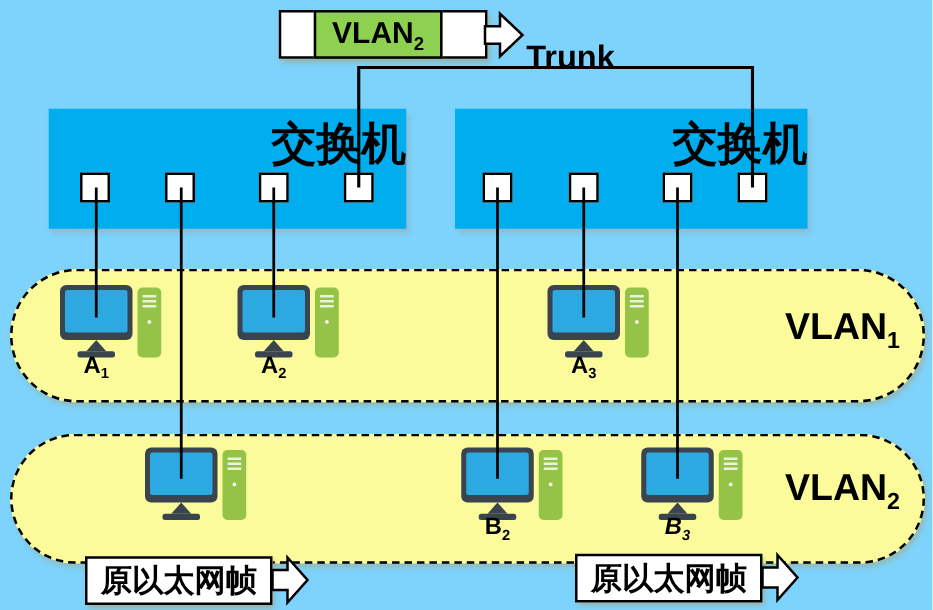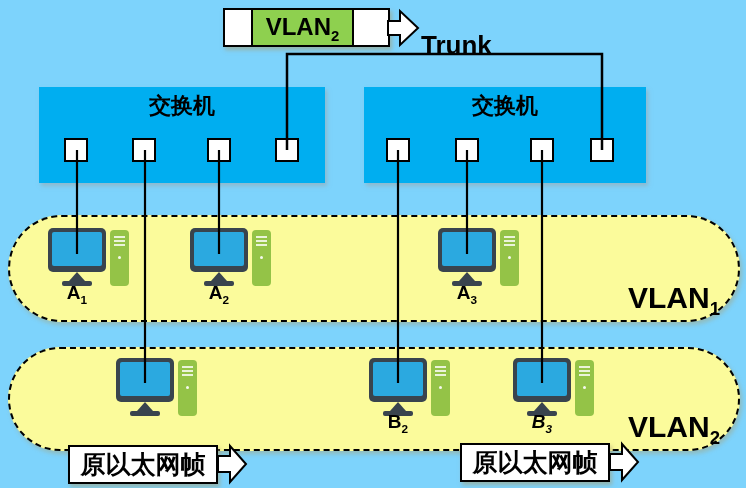--- a/index.html
+++ b/index.html
@@ -27,38 +27,38 @@
     left:421px;top:11px;font-size:26px;font-weight:bold;z-index:5;margin-top:19px;
   }
 
   
   .switch{
     top:87px;height:96px;background:var(--switch-blue,#00AEF0);
     z-index:2;box-sizing:border-box;
     box-shadow:2px 3px 4px rgba(160,160,160,.5);
   }
   .switch-label{
-    position:absolute;left:0;right:0;top:4px;text-align:center;
-    font-size:22px;font-weight:bold;color:#000;
+    position:absolute;left:0;right:0;top:4px;text-align:right;
+    font-size:36px;font-weight:bold;color:#000;
   }
   .port{
     position:absolute;width:20px;height:20px;background:#fff;
     border:2px solid #000;top:51px;
   }
 
   
   .vlan-region{
     left:8px;width:732px;background:var(--vlan-yellow,#FBFB9B);
     border:2.5px dashed #000;border-radius:54px;box-sizing:border-box;z-index:1;
     box-shadow:2px 3px 4px rgba(170,160,110,.45);
   }
   .vlan1{top:215px;height:107px;}
   .vlan2{top:347px;height:104px;}
   .vlan-label{
-    font-size:30px;font-weight:bold;z-index:3;margin-top:36px;
+    font-size:30px;font-weight:bold;z-index:3;
   }
 
   
   .computer{z-index:4;width:82px;height:60px;}
   .monitor{
     position:absolute;left:0;top:0;width:58px;height:44px;
     background:var(--monitor-dark,#39444E);border-radius:5px;box-sizing:border-box;
   }
   .screen{
     position:absolute;left:4px;top:4px;right:4px;bottom:6px;

